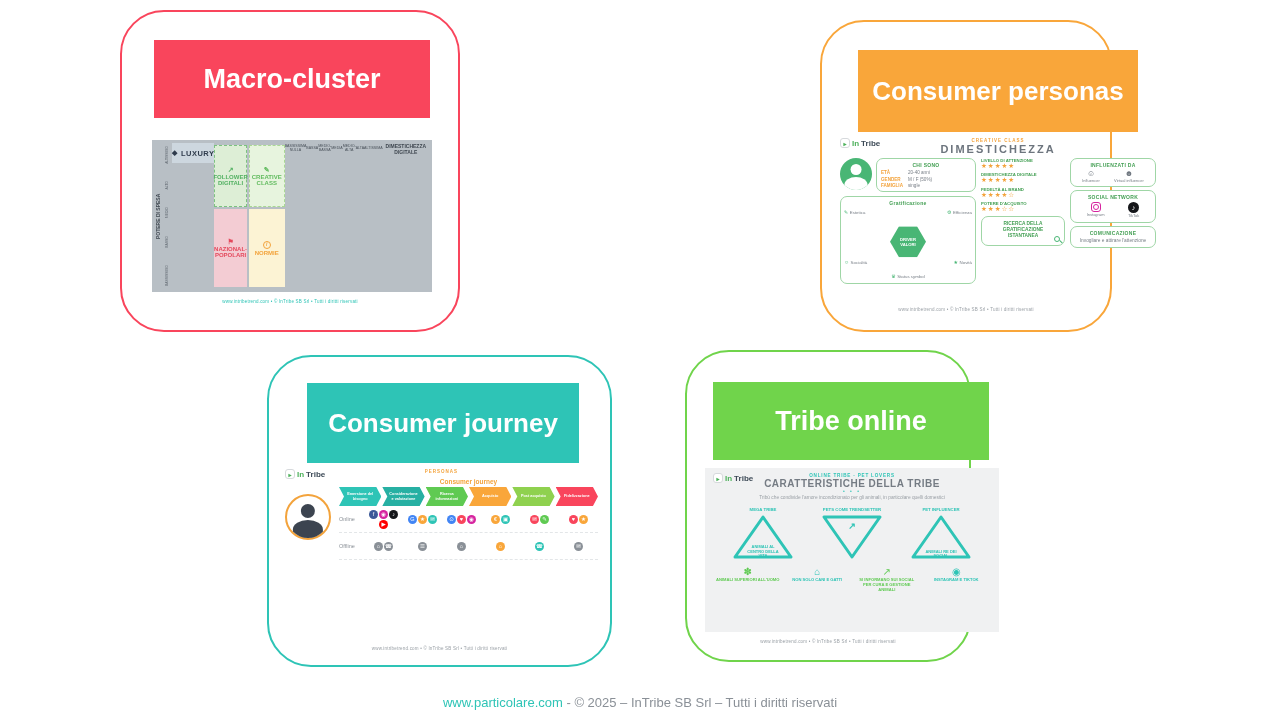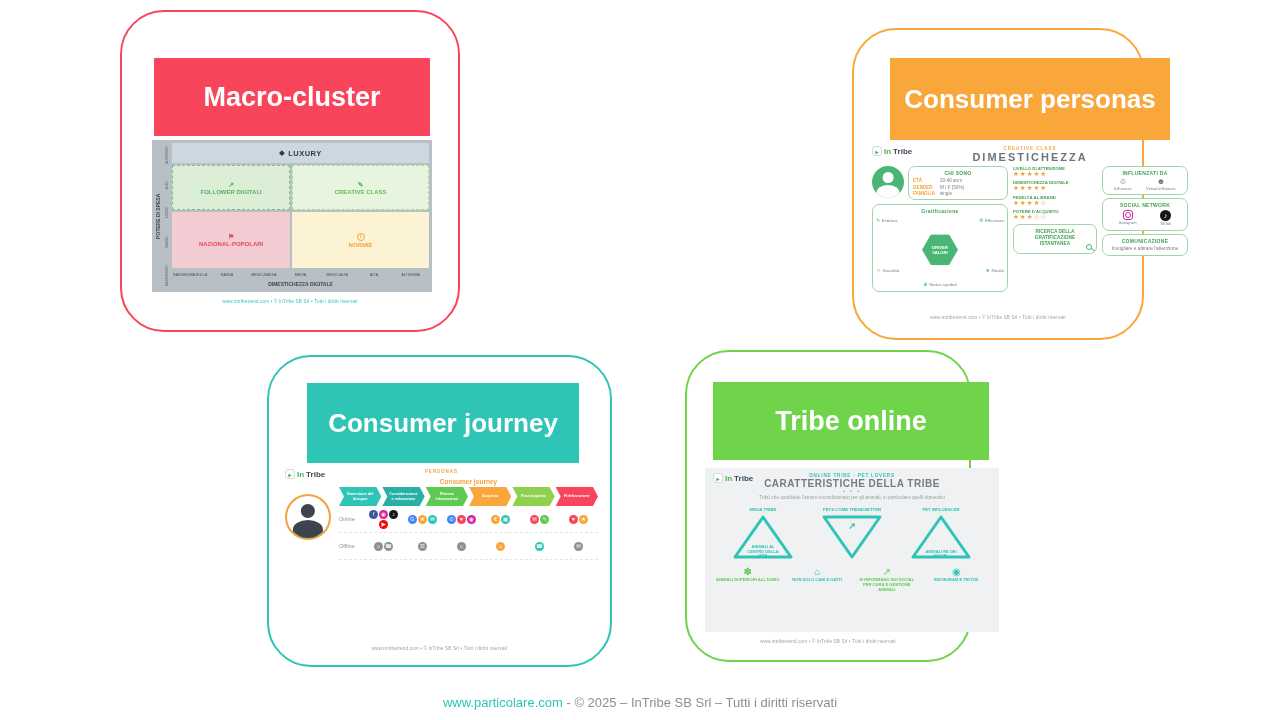--- a/index.html
+++ b/index.html
@@ -14,21 +14,21 @@
 
   .logo{display:inline-flex;align-items:center;gap:2px;font-weight:bold;font-size:8px}
   .logo-ic{width:10px;height:10px;border:1px solid #d6d9dc;border-radius:3px;display:inline-flex;align-items:center;justify-content:center;font-size:6px;color:#4cb05a;background:#fff}
   .l-in{color:#4cb05a}.l-tribe{color:#3d4a57}
 
   
   .m-chart{position:absolute;left:30px;top:128px;width:280px;height:152px;background:#b8bfc5;display:flex;padding:3px}
   .m-left{width:17px;display:flex}
   .m-ytitle{font-size:5px;font-weight:bold;color:#3f4750;display:flex;align-items:center;justify-content:center}
   .m-yticks{flex:1;display:flex;flex-direction:column;justify-content:space-between;align-items:center;font-size:3.4px;color:#5a626b;padding:3px 0}
-  .m-main{flex:1;display:flex;flex-direction:column}
+  .m-main{flex:1;display:flex;flex-direction:row}
   .m-lux{height:20px;background:#cdd7df;color:#2f3b4c;display:flex;align-items:center;justify-content:center;gap:3px;font-weight:bold;font-size:7.5px;letter-spacing:.5px}
   .m-dia{font-size:7px}
   .m-quads{flex:1;display:grid;grid-template-columns:46% 1fr;grid-template-rows:44% 1fr;gap:2px;padding:2px 0}
   .q{display:flex;flex-direction:column;align-items:center;justify-content:center;gap:1px;font-weight:bold;font-size:6px;text-align:center}
   .q-ic{font-size:7px;line-height:1}
   .q-fd{background:#ddeed6;color:#53b163;border:1px dashed #7cc27f}
   .q-cc{background:#e7f4de;color:#61bb5e;border:1px dashed #a9d894}
   .q-np{background:#f3ccd3;color:#e4485c}
   .q-no{background:#fcf3d4;color:#f3a33c}
   .q-no .q-ic{width:8px;height:8px;border:1px solid #f3a33c;border-radius:50%;display:flex;align-items:center;justify-content:center;font-size:5px;font-style:italic}
@@ -115,21 +115,21 @@
   .t-lab{font-size:4.1px;font-weight:bold;line-height:1.2}
 
   
   .page-footer{position:absolute;left:0;right:0;bottom:10px;text-align:center;font-size:13px;color:#8a9097}
   .page-footer a{color:#2ec4b6;text-decoration:none;cursor:pointer}
 </style>
 </head>
 <body>
 
 <div class="card" style="left: 120px; top: 10px; width: 340px; height: 322px; border-color: rgb(249, 69, 92);">
-  <div class="banner" style="left: 32px; top: 46px; width: 276px; height: 78px; font-size: 27px; background: rgb(249, 69, 92);">
+  <div class="banner" style="left: 32px; top: 28px; width: 276px; height: 78px; font-size: 27px; background: rgb(249, 69, 92);">
     <span>Macro-cluster</span>
   </div>
   <div class="m-chart">
     <div class="m-left">
       <span class="m-ytitle vert">POTERE DI SPESA</span>
       <div class="m-yticks">
         <span class="vert">ALTISSIMO</span>
         <span class="vert">ALTO</span>
         <span class="vert">MEDIO</span>
         <span class="vert">BASSO</span>
@@ -167,21 +167,21 @@
         <span>MEDIO-ALTA</span>
         <span>ALTA</span>
         <span>ALTISSIMA</span>
       </div>
       <div class="m-xtitle">DIMESTICHEZZA DIGITALE</div>
     </div>
   </div>
   <div class="mini-foot teal" style="bottom:26px">www.intribetrend.com  •  © InTribe SB Srl  •  Tutti i diritti riservati</div>
 </div>
 
-<div class="card" style="left: 820px; top: 28px; width: 292px; height: 312px; border-color: rgb(249, 166, 58); margin-left: 32px;">
+<div class="card" style="left: 820px; top: 20px; width: 292px; height: 312px; border-color: rgb(249, 166, 58);">
   <div class="banner" style="left: 36px; top: 28px; width: 280px; height: 82px; font-size: 26px; background: rgb(249, 166, 58);">
     <span>Consumer personas</span>
   </div>
   <div class="p-content">
     <div class="p-head">
       <span class="logo">
         <span class="logo-ic">▸</span>
         <b class="l-in">In</b>
           <b class="l-tribe">Tribe</b>
       </span>

